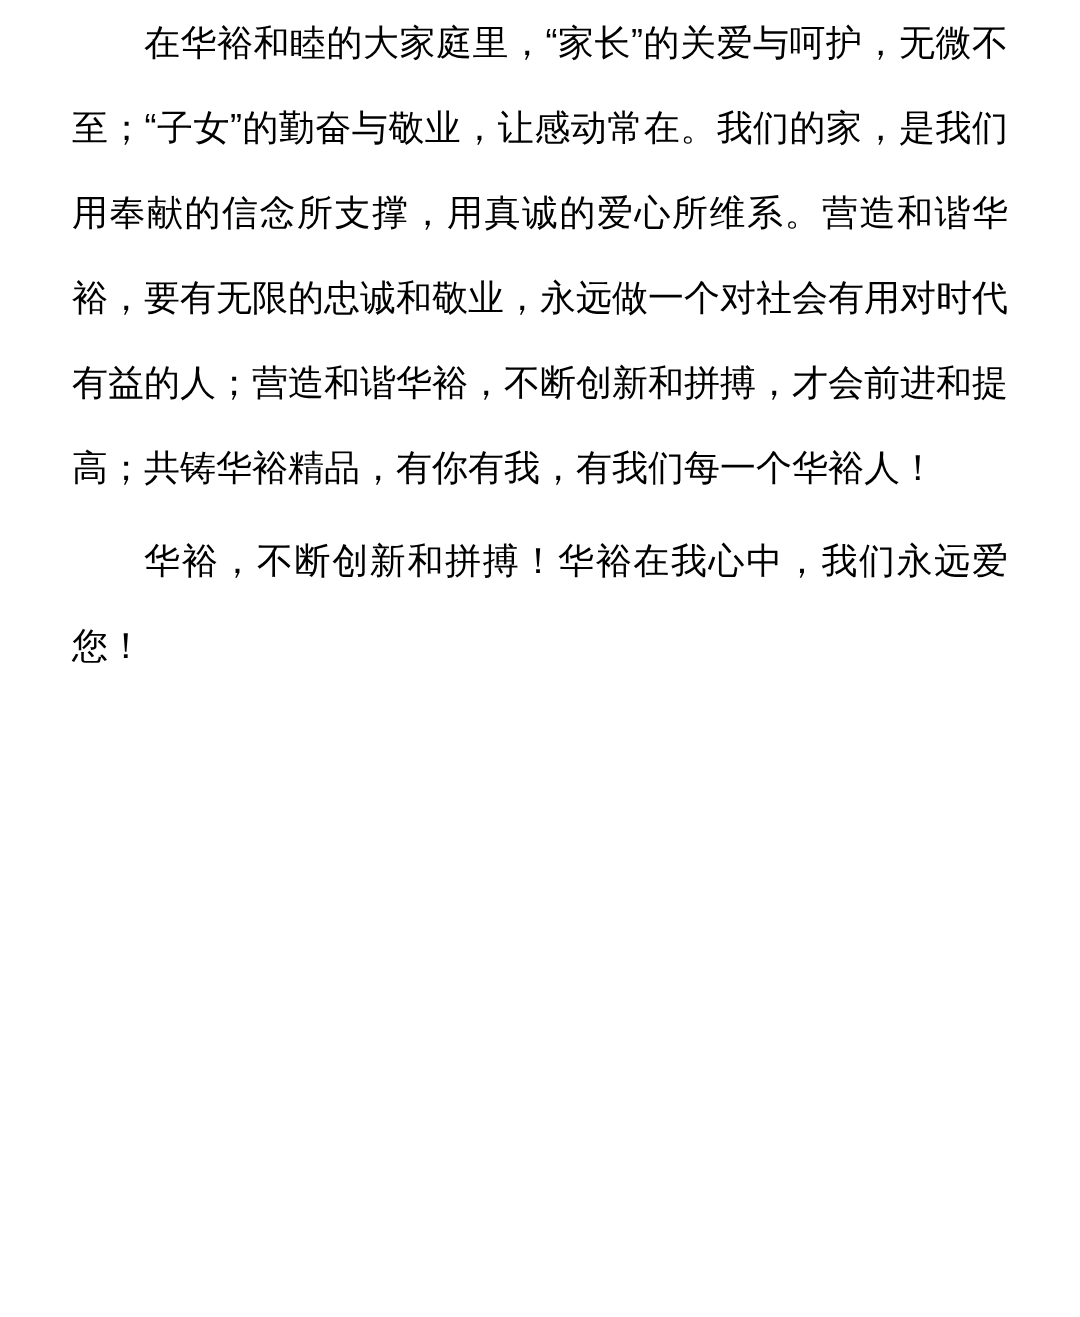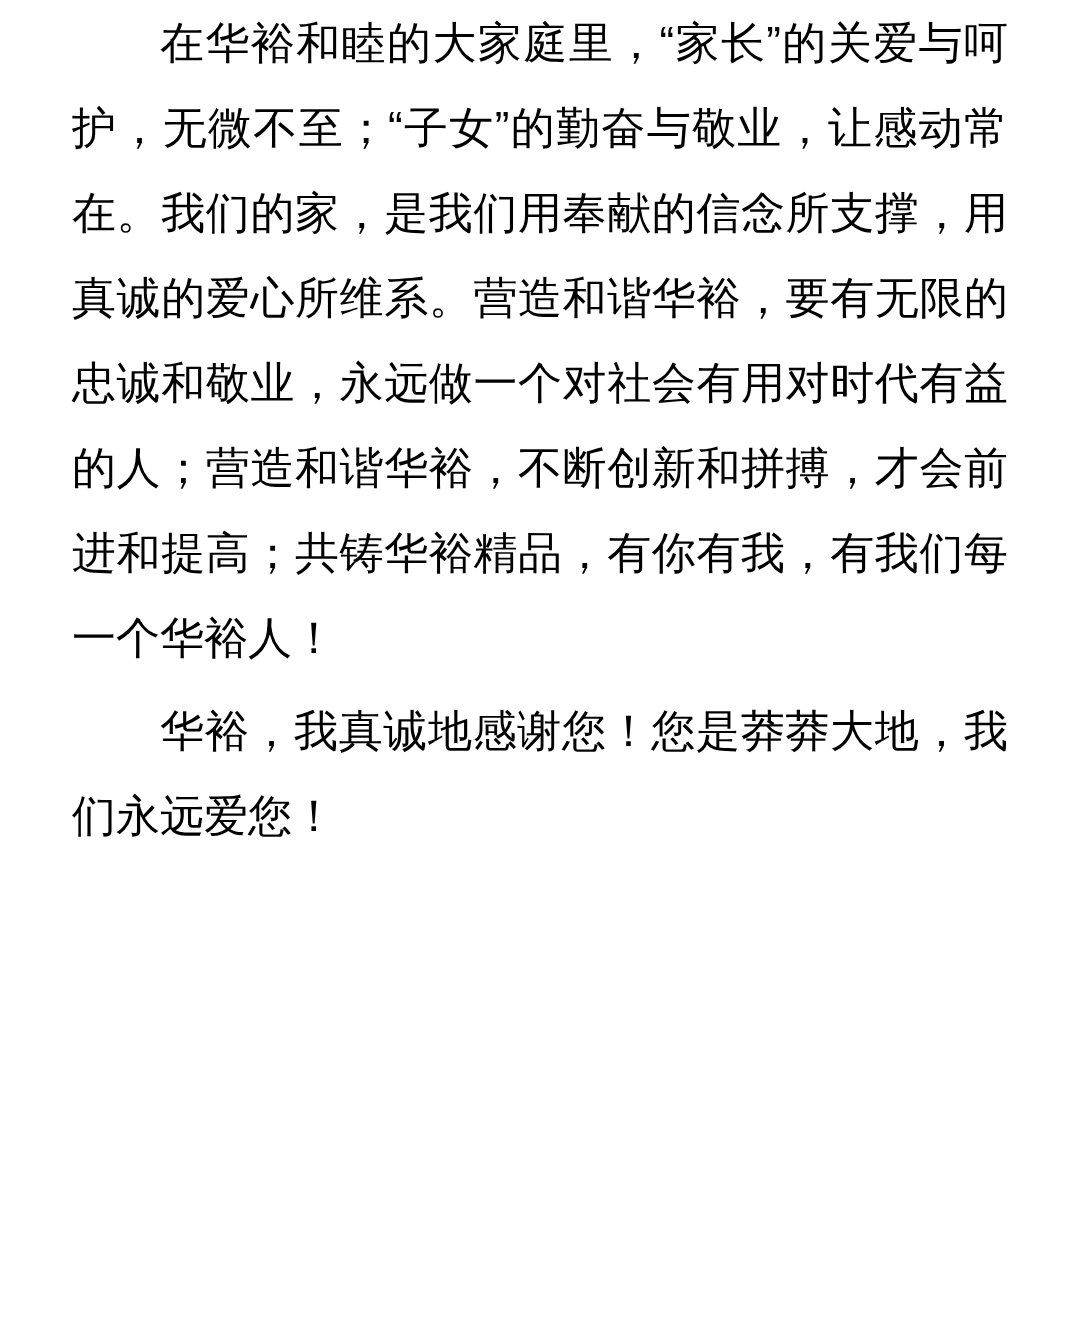--- a/index.html
+++ b/index.html
@@ -16,32 +16,32 @@
   .page {
     box-sizing: border-box;
     width: 1080px;
     height: 1317px;
     padding: 0 72px 40px 72px;
     background: #ffffff;
     color: #000000;
   }
   .page p {
     margin: 0;
-    font-size: 44px;
+    font-size: 36px;
     line-height: 85px;
     letter-spacing: 0px;
     text-align: justify;
     text-justify: inter-character;
     text-indent: 2em;
     font-weight: 400;
     word-break: break-all;
   }
   .page p + p {
     margin-top: 8px;
   }
 </style>
 </head>
 <body>
 
 <div class="page">
   <p>在华裕和睦的大家庭里，“家长”的关爱与呵护，无微不至；“子女”的勤奋与敬业，让感动常在。我们的家，是我们用奉献的信念所支撑，用真诚的爱心所维系。营造和谐华裕，要有无限的忠诚和敬业，永远做一个对社会有用对时代有益的人；营造和谐华裕，不断创新和拼搏，才会前进和提高；共铸华裕精品，有你有我，有我们每一个华裕人！</p>
-  <p>华裕，我真诚地感谢您！您是莽莽大地，我们永远爱您！</p>
+  <p>华裕，不断创新和拼搏！华裕在我心中，我们永远爱您！</p>
 </div>
 
 </body></html>

